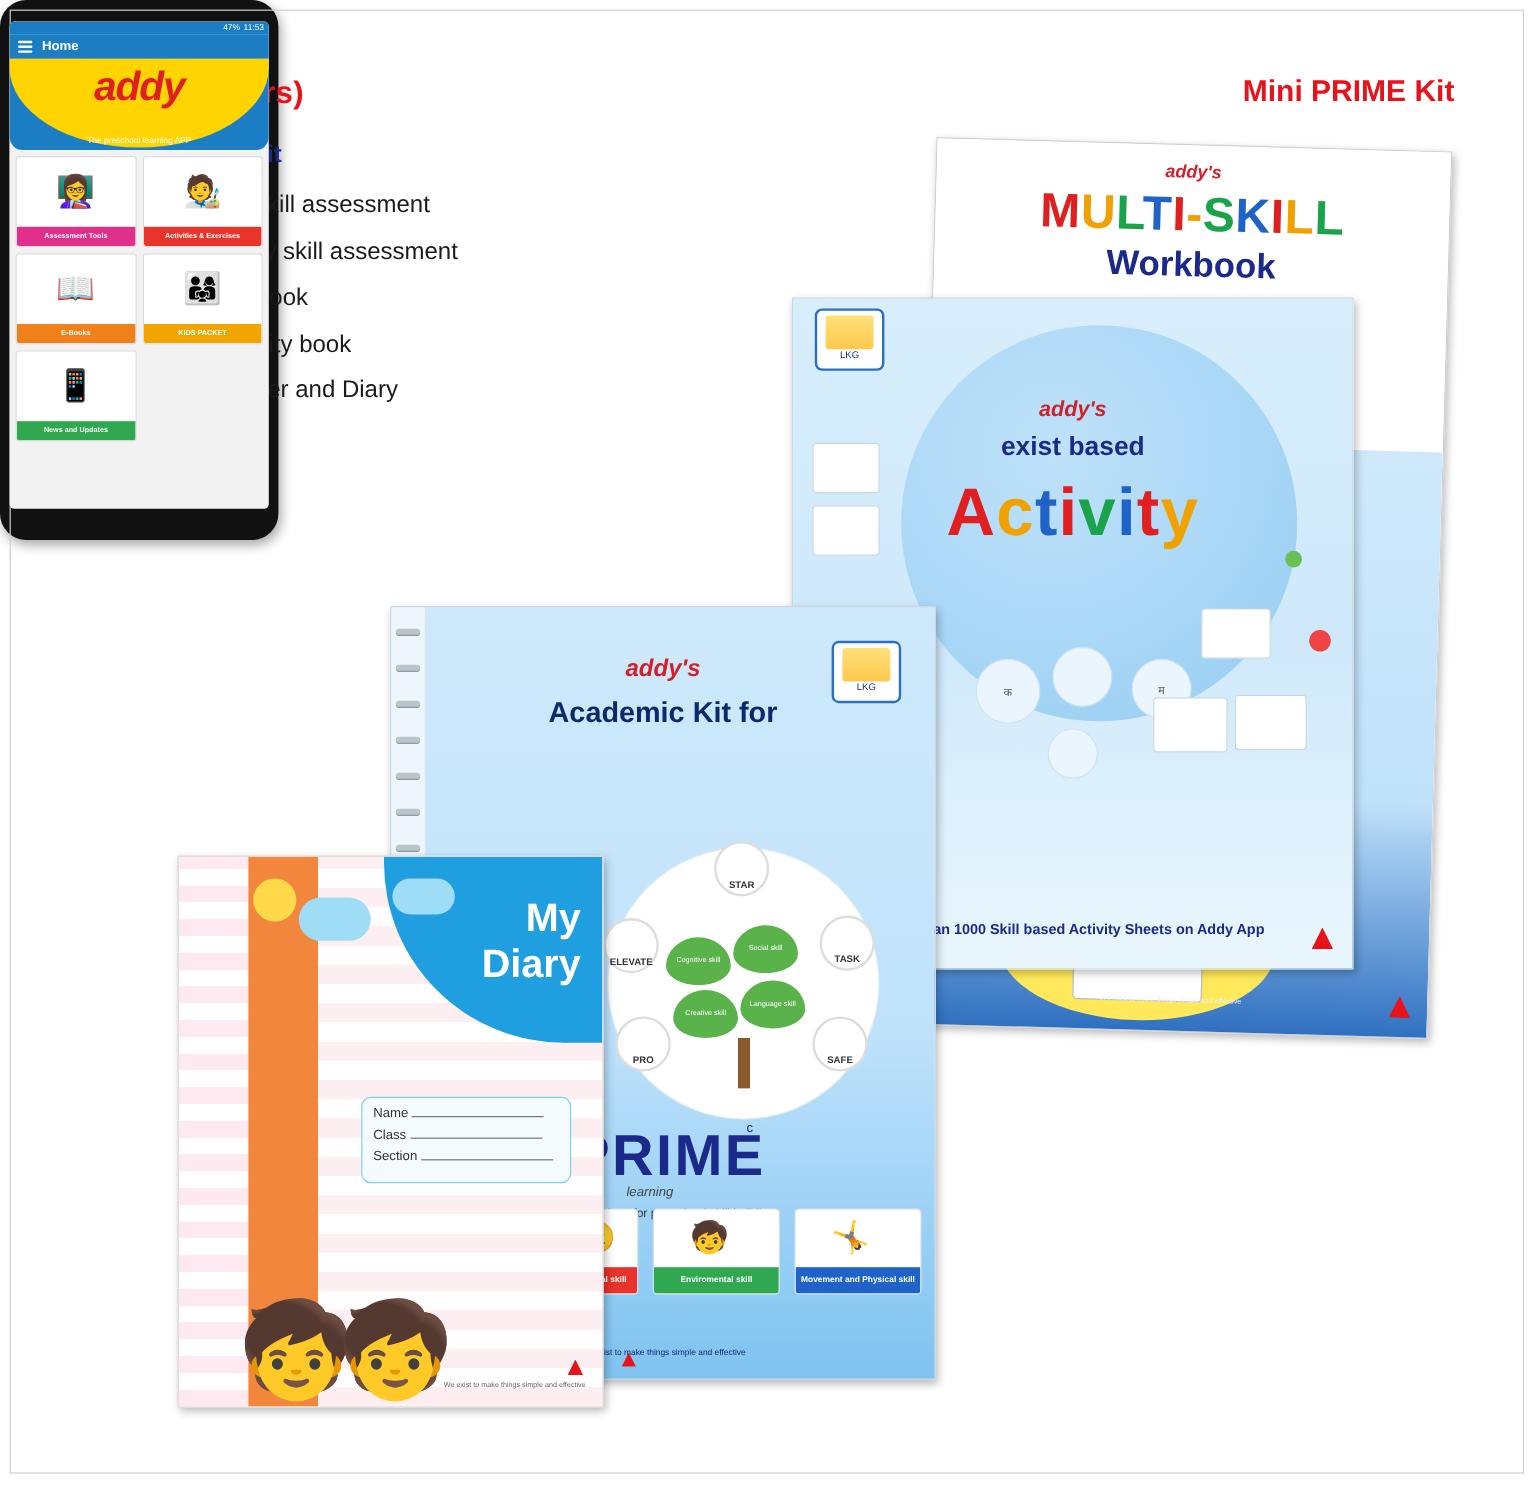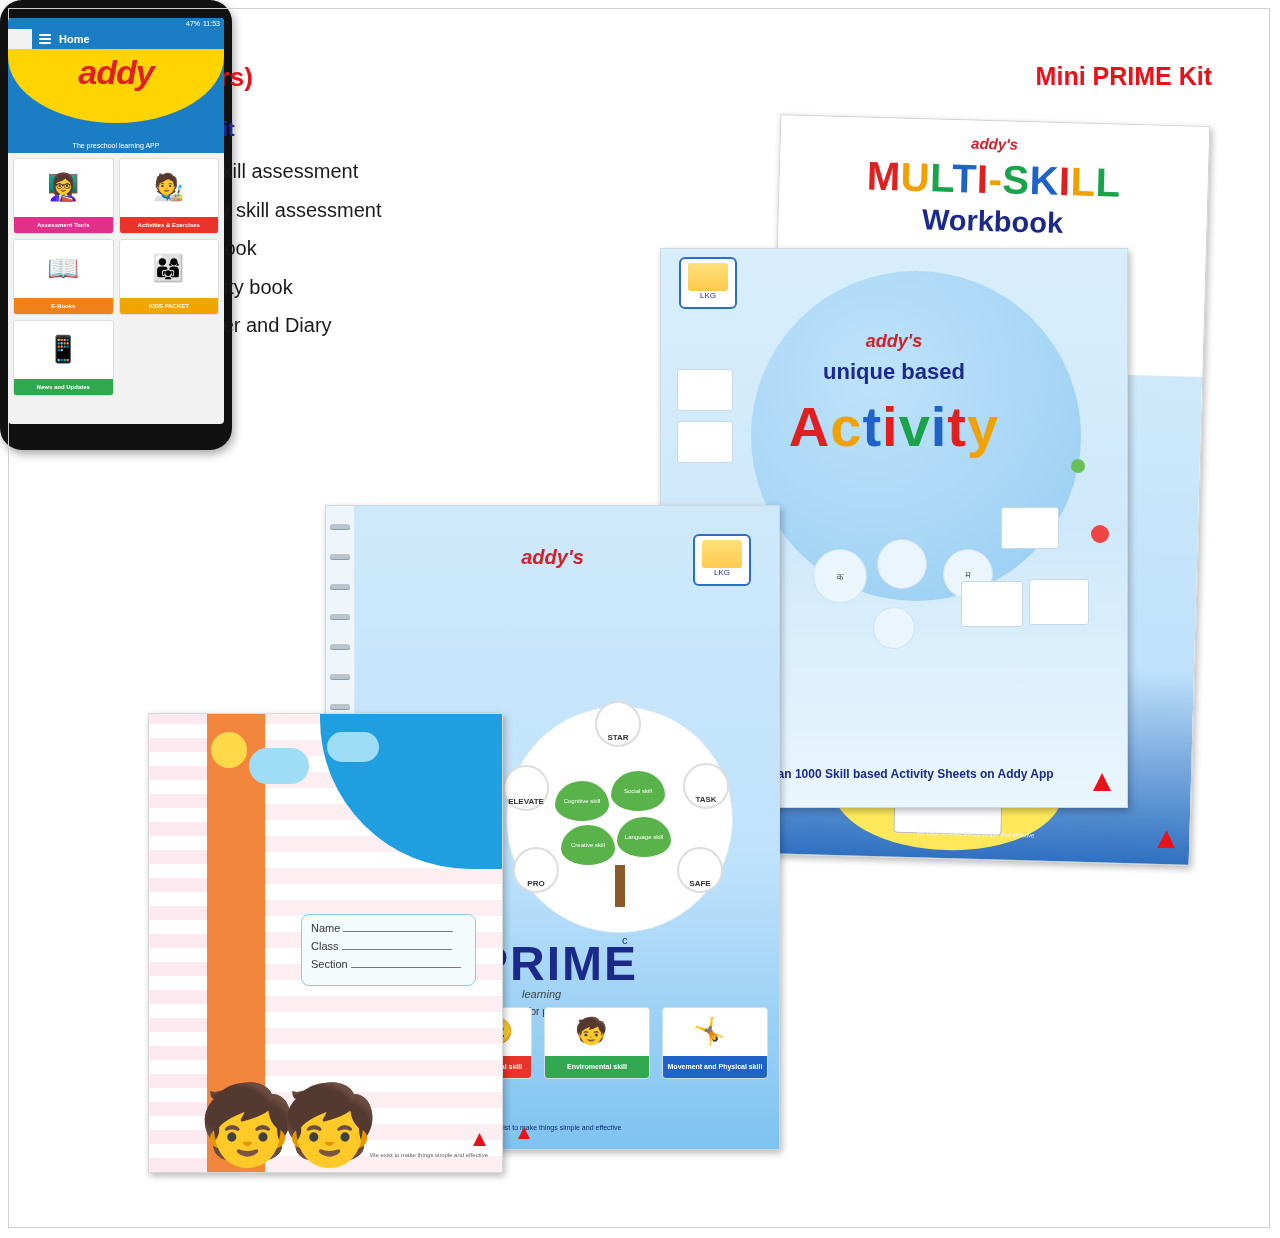--- a/index.html
+++ b/index.html
@@ -308,26 +308,26 @@
   }
   #phone .screen{
     width:100%;height:100%;background:#f2f2f2;border-radius:4px;overflow:hidden;position:relative;
   }
   #phone .statusbar{
     height:11px;background:#1b7ec4;color:#fff;font-size:7px;
     display:flex;justify-content:flex-end;align-items:center;gap:3px;padding-right:4px;
   }
   #phone .appbar{
     height:20px;background:#1b7ec4;color:#fff;display:flex;align-items:center;gap:8px;padding-left:7px;
-    font-size:11px;font-weight:bold;margin-left:24px;
+    font-size:11px;font-weight:bold;
   }
   #phone .hamburger{width:12px;}
   #phone .hamburger i{display:block;height:2px;background:#fff;margin:2px 0;border-radius:1px;}
   #phone .hero{
-    height:104px;background:#1b7ec4;position:relative;
+    height:76px;background:#1b7ec4;position:relative;border-radius:11px;
   }
   #phone .hero .yellow{
     position:absolute;left:0;top:0;width:100%;height:74px;background:#ffd400;
     border-radius:0 0 50% 50%/0 0 90% 90%;
   }
   #phone .hero .brand{
     position:absolute;left:0;top:4px;width:100%;text-align:center;
     font-size:34px;font-weight:bold;color:#e02020;font-style:italic;letter-spacing:-1px;
   }
   #phone .hero .tag{
@@ -401,21 +401,21 @@
   </div>
 </div>
 
 <div class="book shadow" id="activity">
   <div class="ball"></div>
   <div class="badge-lkg2">
     <span class="kid"></span>
     <span>LKG</span>
   </div>
   <div class="ab-brand">addy's</div>
-  <div class="ab-sub">unique based</div>
+  <div class="ab-sub">exist based</div>
   <div class="ab-title">
     <span>A</span><span>c</span><span>t</span><span>i</span><span>v</span><span>i</span><span>t</span><span>y</span>
   </div>
 
   <div class="circ" style="left:152px;top:300px;width:52px;height:52px;">क</div>
   <div class="circ" style="left:216px;top:290px;width:48px;height:48px;"></div>
   <div class="circ" style="left:282px;top:300px;width:48px;height:48px;">म</div>
   <div class="circ" style="left:212px;top:358px;width:40px;height:40px;"></div>
   <div class="mini-card" style="left:300px;top:332px;width:60px;height:44px;"></div>
   <div class="mini-card" style="left:368px;top:330px;width:58px;height:44px;"></div>
@@ -447,20 +447,21 @@
     <i style="top:378px"></i>
       <i style="top:408px"></i>
       <i style="top:438px"></i>
       <i style="top:468px"></i>
     <i style="top:498px"></i>
       <i style="top:528px"></i>
       <i style="top:558px"></i>
       <i style="top:588px"></i>
   </div>
   <div class="ak-brand">addy's</div>
+  <div class="ak-l1">Academic Kit for</div>
   <div class="badge-lkg3">
     <span class="kid"></span>
     <span>LKG</span>
   </div>
 
   <div class="tree-circle">
     <div class="tree-node" style="left:-4px;top:58px;">ELEVATE</div>
     <div class="tree-node" style="left:88px;top:-6px;">STAR</div>
     <div class="tree-node" style="left:176px;top:56px;">TASK</div>
     <div class="tree-node" style="left:170px;top:140px;">SAFE</div>
@@ -497,20 +498,24 @@
   <div style="position:absolute;left:192px;bottom:10px;">
       <div class="logo-tri" style="width:12px;height:12px;"></div>
     </div>
 </div>
 
 <div class="book shadow" id="diary">
   <div class="dr-left"></div>
   <div class="dr-band"></div>
   <div class="dr-right"></div>
   <div class="dr-blue"></div>
+  <div class="dr-title">
+    <div>My</div>
+    <div>Diary</div>
+  </div>
   <div class="sun"></div>
   <div class="cloud1"></div>
   <div class="cloud2"></div>
   <div class="namebox">
     <div><span>Name</span> <u></u></div>
     <div><span>Class</span> <u></u></div>
     <div><span>Section</span> <u></u></div>
   </div>
   <div class="kids">
     <div class="kid-fig" style="left:10px;font-size:78px;line-height:1;">🧒</div>

